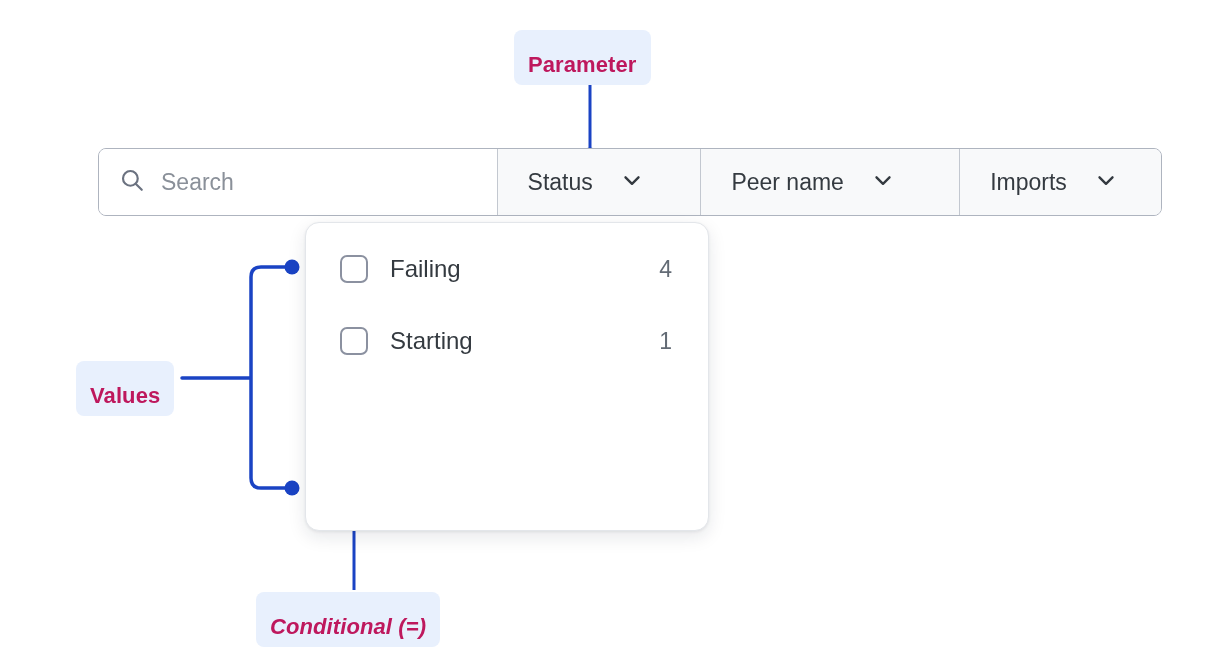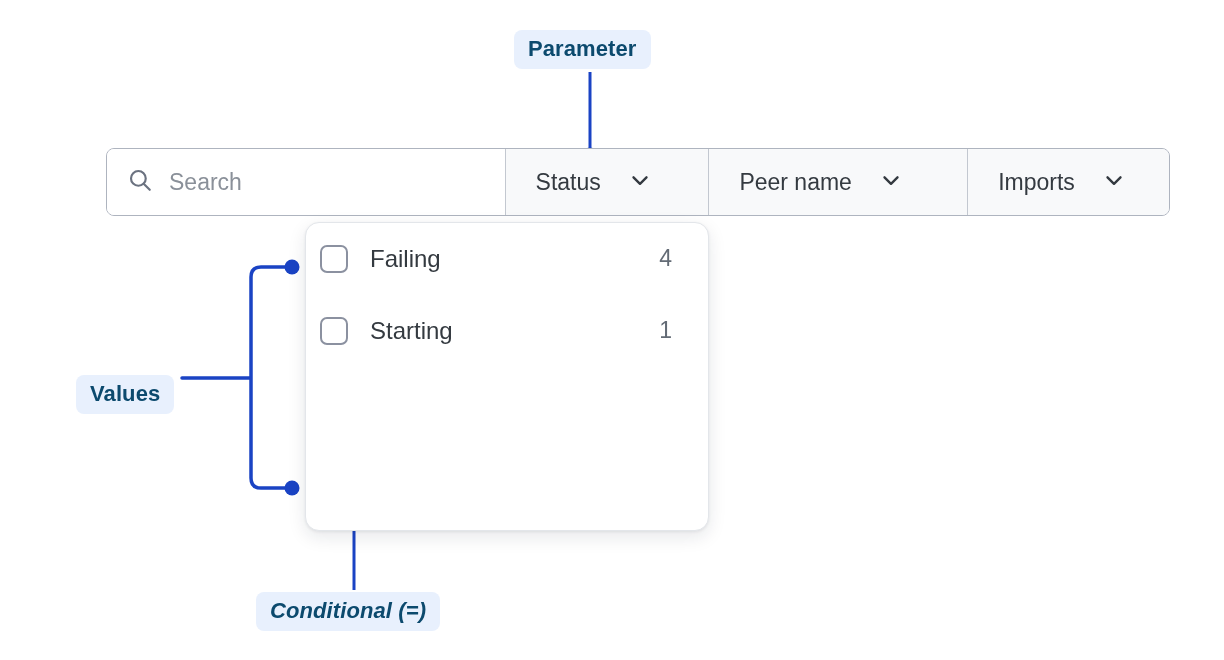--- a/index.html
+++ b/index.html
@@ -13,47 +13,47 @@
     position: relative;
     font-family: "Liberation Sans", sans-serif;
     overflow: hidden;
     -webkit-font-smoothing: antialiased;
   }
 
   
   .anno-label {
     position: absolute;
     background: #e8f0fd;
-    color: #0c4a6e;
+    color: #be185d;
     font-size: 22px;
     font-weight: 700;
     letter-spacing: 0.1px;
     border-radius: 8px;
-    padding: 6px 14px 7px 14px;
+    padding: 22px 14px 7px 14px;
     white-space: nowrap;
     line-height: 1.18;
     box-sizing: border-box;
   }
   #anno-parameter { left: 514px; top: 30px; }
-  #anno-values    { left: 76px;  top: 375px; }
+  #anno-values    { left: 76px;  top: 361px; }
   #anno-conditional { left: 256px; top: 592px; font-style: italic; }
 
   
   #connectors {
     position: absolute;
     left: 0; top: 0;
     width: 1224px;
     height: 660px;
     pointer-events: none;
   }
 
   
   #toolbar {
     position: absolute;
-    left: 106px;
+    left: 98px;
     top: 148px;
     width: 1064px;
     height: 68px;
     display: flex;
     align-items: stretch;
     background: #f9fafb;
     border: 1px solid #aeb4bf;
     border-radius: 8px;
     box-sizing: border-box;
     overflow: hidden;
@@ -112,24 +112,24 @@
     height: 309px;
     background: #ffffff;
     border: 1px solid #e3e6ea;
     border-radius: 14px;
     box-shadow: 0 6px 18px rgba(20,28,45,0.10), 0 1px 3px rgba(20,28,45,0.07);
     box-sizing: border-box;
     padding: 22px 0 22px 0;
   }
   .dd-row {
     display: flex;
-    align-items: flex-start;
+    align-items: center;
     height: 48px;
     margin-bottom: 24px;
-    padding-left: 14px;
+    padding-left: 34px;
     padding-right: 36px;
     cursor: pointer;
   }
   .dd-row:last-child { margin-bottom: 0; }
   .cbx {
     width: 28px;
     height: 28px;
     border: 2px solid #8b91a0;
     border-radius: 7px;
     background: #ffffff;

